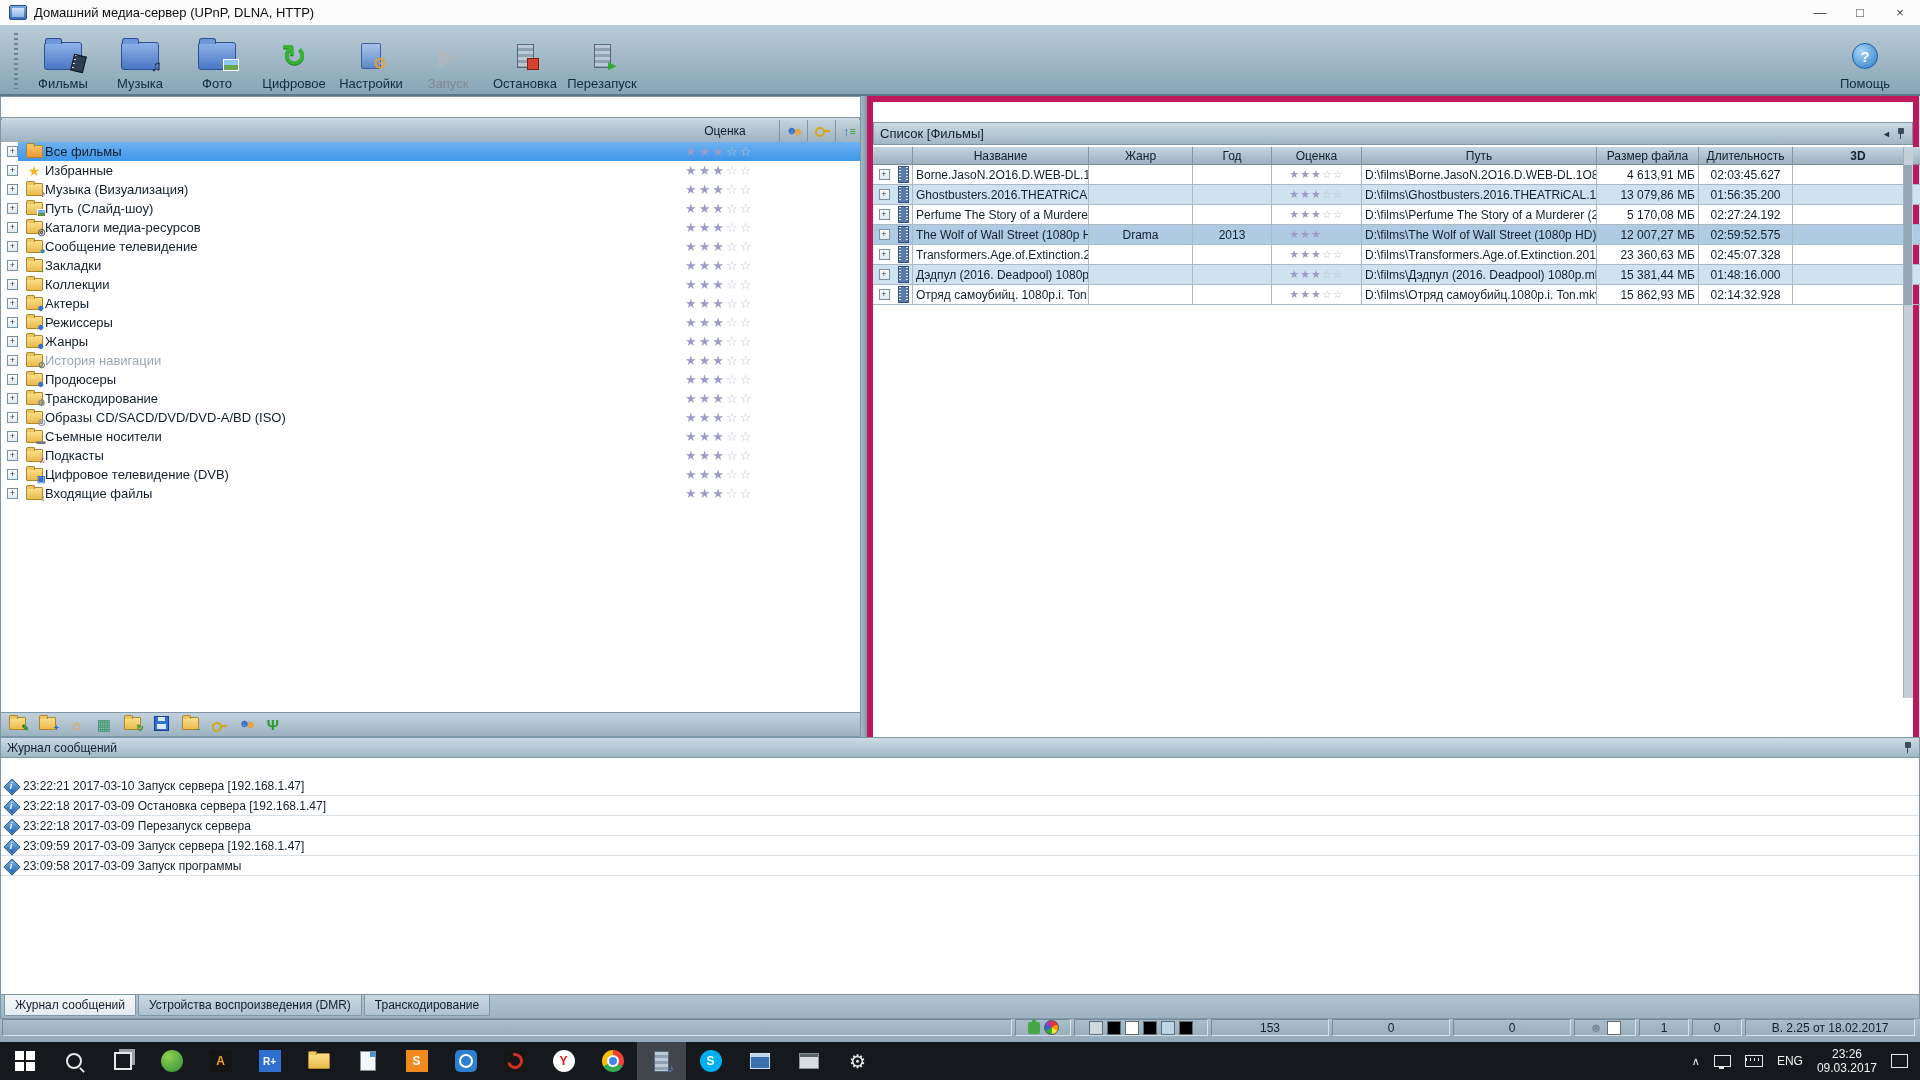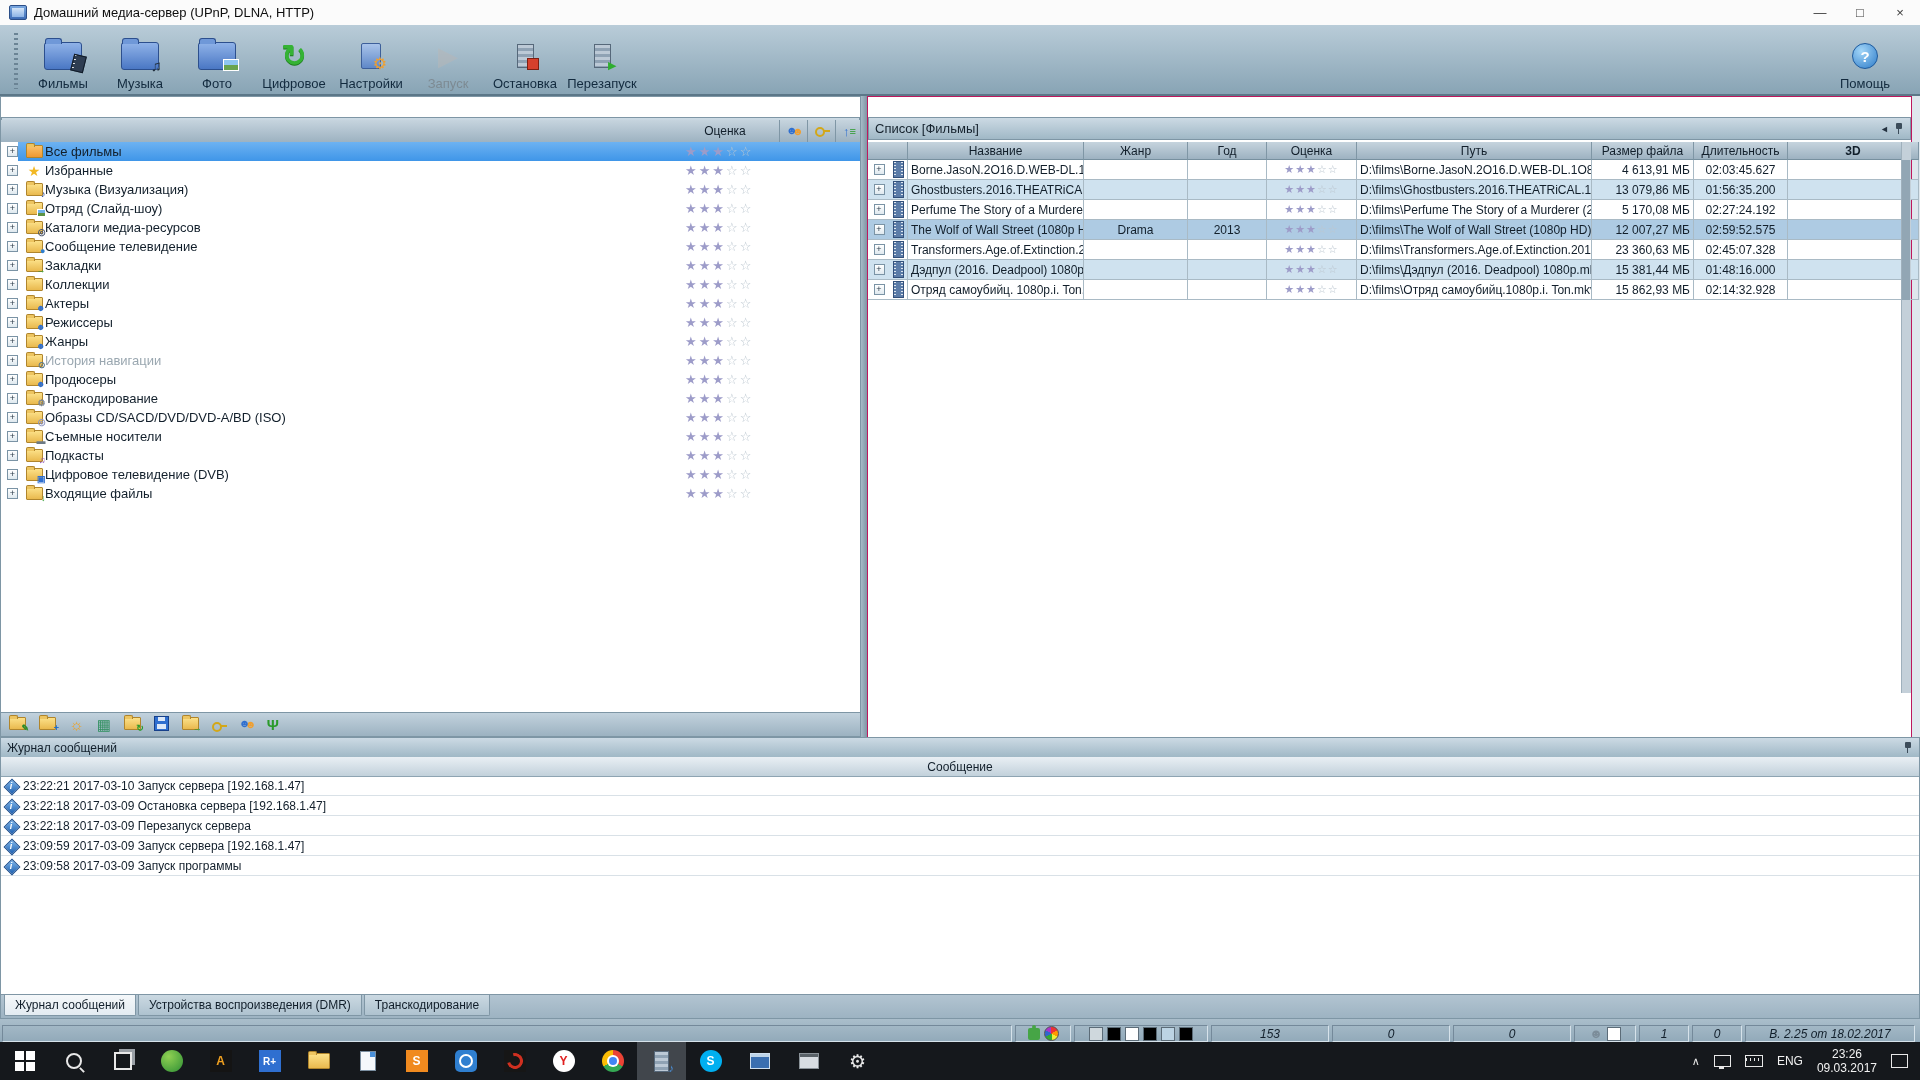--- a/index.html
+++ b/index.html
@@ -47,21 +47,21 @@
   
   .caption{height:23px;background:linear-gradient(#ccdae4,#a0b8c6);border:1px solid #7e96a5;
            display:flex;align-items:center;font-size:13px;padding:0 6px;box-sizing:border-box;color:#15222d;margin-top:20px;}
   .capbtns{margin-left:auto;display:flex;align-items:center;gap:6px;}
   .caparrow{font-size:9px;color:#243240;cursor:pointer;}
   .pin{position:relative;width:9px;height:11px;cursor:pointer;display:inline-block;}
   .pin::before{content:"";position:absolute;left:1px;top:0;width:6px;height:6px;background:#3c4c5a;border-radius:1px;}
   .pin::after{content:"";position:absolute;left:3px;top:6px;width:1px;height:5px;background:#3c4c5a;}
   #leftpanel{top:96px;left:0;width:861px;height:641px;background:#fff;border:1px solid #7e96a5;box-sizing:border-box;}
   #splitter{top:96px;left:861px;width:6px;height:641px;background:linear-gradient(90deg,#a7bac7,#7f96a5);}
-  #rightpanel{top:96px;left:867px;right:8px;height:713px;background:#fff;border:1px solid #be185d;box-sizing:border-box;}
+  #rightpanel{top:96px;left:867px;right:1px;height:713px;background:#fff;border:6px solid #be185d;box-sizing:border-box;}
   .gridhead{background:linear-gradient(#c6d4de,#9db2c1);border-bottom:1px solid #77909f;}
   #treehead{position:absolute;top:23px;left:0;right:0;height:22px;}
   #treehead .ratlbl{position:absolute;left:676px;width:96px;top:0;height:22px;display:flex;
                     align-items:center;justify-content:center;font-size:12px;}
   .hicon{position:absolute;top:0;width:27px;height:22px;border-left:1px solid #7f96a5;
          display:flex;align-items:center;justify-content:center;cursor:pointer;}
   #tree{position:absolute;top:45px;left:0;right:0;height:573px;overflow:hidden;background:#fff;}
   .trow{position:relative;display:flex;align-items:center;height:19px;font-size:13px;cursor:pointer;}
   .trow .hl{position:absolute;left:17px;right:0;top:0;bottom:0;}
   .trow.sel .hl{background:linear-gradient(#6db2f2,#3f96e8);}
@@ -147,21 +147,21 @@
   .din{position:absolute;inset:0;display:flex;align-items:center;justify-content:center;color:#fff;
        font-size:9px;font-weight:bold;font-style:italic;}
   #logtabs{position:absolute;left:0;right:0;bottom:0;height:23px;background:linear-gradient(#b2c4d1,#9db3c2);
            border-top:1px solid #7f96a5;display:flex;align-items:flex-start;padding-left:3px;}
   .btab{height:20px;padding:0 10px;font-size:12px;display:flex;align-items:center;cursor:pointer;
         border:1px solid #7f96a5;border-top:none;background:linear-gradient(#cbd9e2,#aec2cf);
         margin-right:2px;border-radius:0 0 2px 2px;}
   .btab.active{background:linear-gradient(#f5f8fa,#e3ebf1);}
   
   #statusbar{top:1019px;left:0;right:0;height:23px;background:linear-gradient(#aabecb,#91a9b9);
-             display:flex;align-items:flex-end;padding:0 2px;box-sizing:border-box;font-style:italic;}
+             display:flex;align-items:flex-start;padding:0 2px;box-sizing:border-box;}
   .scell{height:17px;box-sizing:border-box;border:1px solid;border-color:#74899a #d6e2ea #d6e2ea #74899a;
          display:flex;align-items:center;justify-content:center;font-size:12px;gap:4px;margin-right:3px;}
   .sw{width:12px;height:12px;border:1px solid #5c6c78;display:inline-block;}
   .puzzle{width:12px;height:12px;background:#46a546;border-radius:2px;position:relative;}
   .puzzle::after{content:"";position:absolute;left:4px;top:-3px;width:4px;height:4px;background:#46a546;border-radius:50%;}
   .wheel{width:13px;height:13px;border-radius:50%;border:1px solid #555;
          background:conic-gradient(#e33 0 60deg,#f90 60deg 120deg,#ee3 120deg 180deg,#3a3 180deg 240deg,#36c 240deg 300deg,#a3c 300deg 360deg);}
   
   #taskbar{top:1042px;left:0;right:0;height:38px;background:#15181c;display:flex;align-items:stretch;}
   .slot{width:49px;display:flex;align-items:center;justify-content:center;cursor:pointer;}
@@ -357,21 +357,21 @@
       <div class="trow">
         <span class="hl"></span>
         <span class="exp">+</span>
         <span class="tico">
           <span style="display: inline-flex; align-items: center; justify-content: center;">
             <span class="fold">
               <span class="bpic"></span>
             </span>
           </span>
         </span>
-        <span class="lab">Отряд (Слайд-шоу)</span>
+        <span class="lab">Путь (Слайд-шоу)</span>
         <span class="stars">
           <span class="st-f">★</span>
           <span class="st-f">★</span>
           <span class="st-f">★</span>
           <span class="st-e">☆</span>
           <span class="st-e">☆</span>
         </span>
       </div>
       <div class="trow">
         <span class="hl"></span>
@@ -884,23 +884,20 @@
         </span></span>
     </div>
 </div>
 
 <div id="logpanel" class="abs">
   <div id="logcap">
     <span>Журнал сообщений</span>
     <span class="capbtns" style="margin-left:auto;">
         <span class="pin"></span>
       </span>
-  </div>
-  <div id="loghead">
-    <span>Сообщение</span>
   </div>
   <div id="logrows">
       <div class="lrow">
         <span class="diamwrap">
           <span class="diam"></span>
           <span class="din">i</span>
         </span>
         <span>23:22:21 2017-03-10 Запуск сервера [192.168.1.47]</span>
       </div>
       <div class="lrow">

